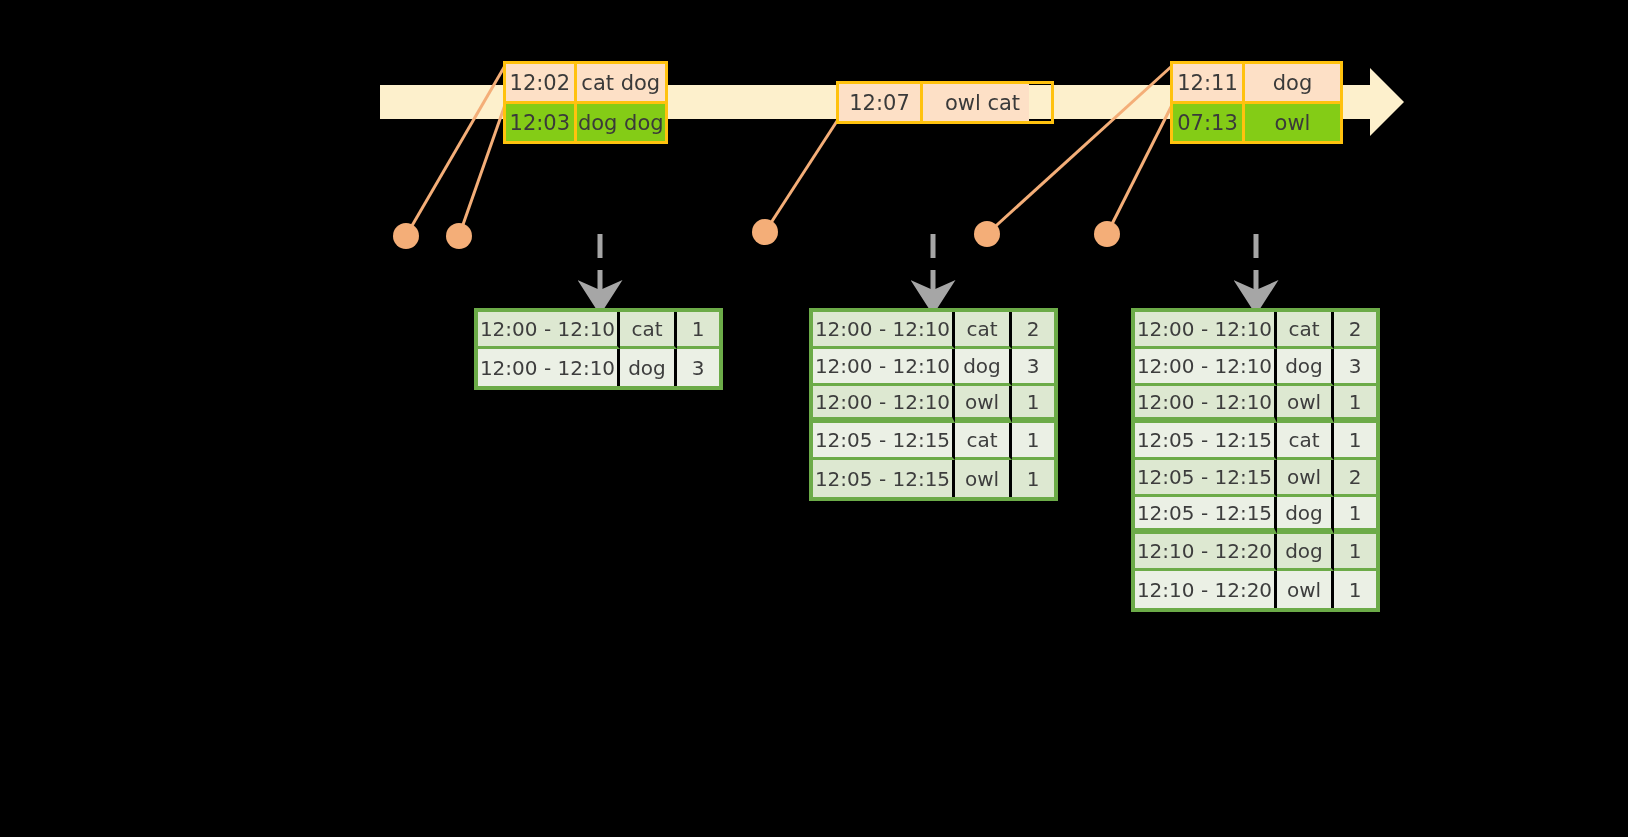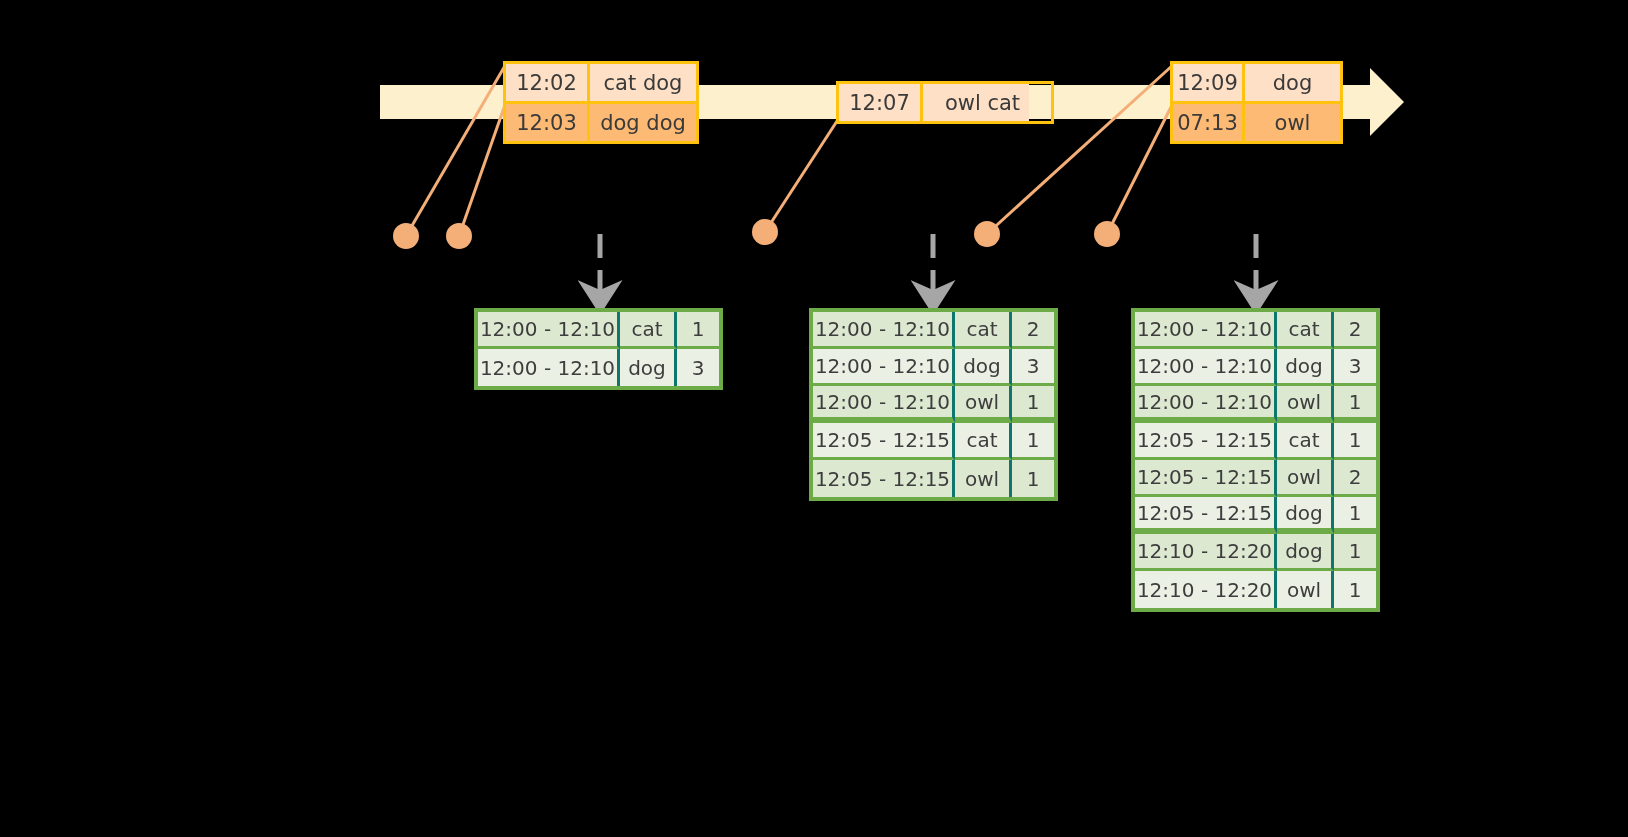--- a/index.html
+++ b/index.html
@@ -9,29 +9,29 @@
   svg.layer{position:absolute;left:0;top:0;width:1628px;height:837px;pointer-events:none;}
 
   
   .evbox{position:absolute;border:3px solid #ffc20e;box-sizing:border-box;z-index:6;}
   .evrow{display:flex;align-items:stretch;}
   .evrow + .evrow{border-top:3px solid #ffc20e;}
   .evcell{display:flex;align-items:center;justify-content:center;
           font-size:21px;color:#3a3a3a;box-sizing:border-box;}
   .evcell.t{border-right:3px solid #ffc20e;}
   .evrow.a .evcell{background:#fde0c6;}
-  .evrow.b .evcell{background:#fdba74;}
+  .evrow.b .evcell{background:#84cc16;}
 
   
   .gtable{position:absolute;border:4px solid #6cab48;box-sizing:border-box;
           background:#6cab48;z-index:5;}
   .grow{display:flex;}
   .gcell{display:flex;align-items:center;justify-content:center;
          font-size:20px;color:#3d3d3d;box-sizing:border-box;
-         border-right:3px solid #0f766e;border-bottom:3px solid #6cab48;}
+         border-right:3px solid #000000;border-bottom:3px solid #6cab48;}
   .gcell:last-child{border-right:none;}
   .grow:last-child .gcell{border-bottom:none;}
   .grow.dark .gcell{background:#dde8d1;}
   .grow.light .gcell{background:#ebf0e5;}
   .grow.grpend .gcell{border-bottom:6px solid #6cab48;}
   .gcell.win{}
   .gcell.key{}
   .gcell.cnt{}
 </style>
 </head>
@@ -67,41 +67,41 @@
       <circle cx="1107" cy="234" r="13"></circle>
     </g>
 
     <g stroke="#a6a6a6" stroke-width="5" fill="none" stroke-dasharray="24 12">
       <line x1="600" y1="234" x2="600" y2="296" marker-end="url(#dash-head)"></line>
       <line x1="933" y1="234" x2="933" y2="296" marker-end="url(#dash-head)"></line>
       <line x1="1256" y1="234" x2="1256" y2="296" marker-end="url(#dash-head)"></line>
     </g>
   </svg>
 
-  <div class="evbox" style="left:503px; top:61px; width:196px;">
+  <div class="evbox" style="left:503px; top:61px; width:165px;">
     <div class="evrow a">
       <div class="evcell t" style="width:84px;height:37px;">12:02</div>
       <div class="evcell w" style="width:106px;height:37px;">cat dog</div>
     </div>
     <div class="evrow b">
       <div class="evcell t" style="width:84px;height:37px;">12:03</div>
       <div class="evcell w" style="width:106px;height:37px;">dog dog</div>
     </div>
   </div>
 
   <div class="evbox" style="left:836px; top:81px; width:218px;">
     <div class="evrow a">
       <div class="evcell t" style="width:84px;height:37px;">12:07</div>
       <div class="evcell w" style="width:106px;height:37px;padding-left:13px;">owl cat</div>
     </div>
   </div>
 
   <div class="evbox" style="left:1170px; top:61px; width:173px;">
     <div class="evrow a">
-      <div class="evcell t" style="width:72px;height:37px;">12:09</div>
+      <div class="evcell t" style="width:72px;height:37px;">12:11</div>
       <div class="evcell w" style="width:95px;height:37px;">dog</div>
     </div>
     <div class="evrow b">
       <div class="evcell t" style="width:72px;height:37px;">07:13</div>
       <div class="evcell w" style="width:95px;height:37px;">owl</div>
     </div>
   </div>
 
   <div class="gtable" style="left:474px; top:308px; width:249px;">
     <div class="grow dark">

